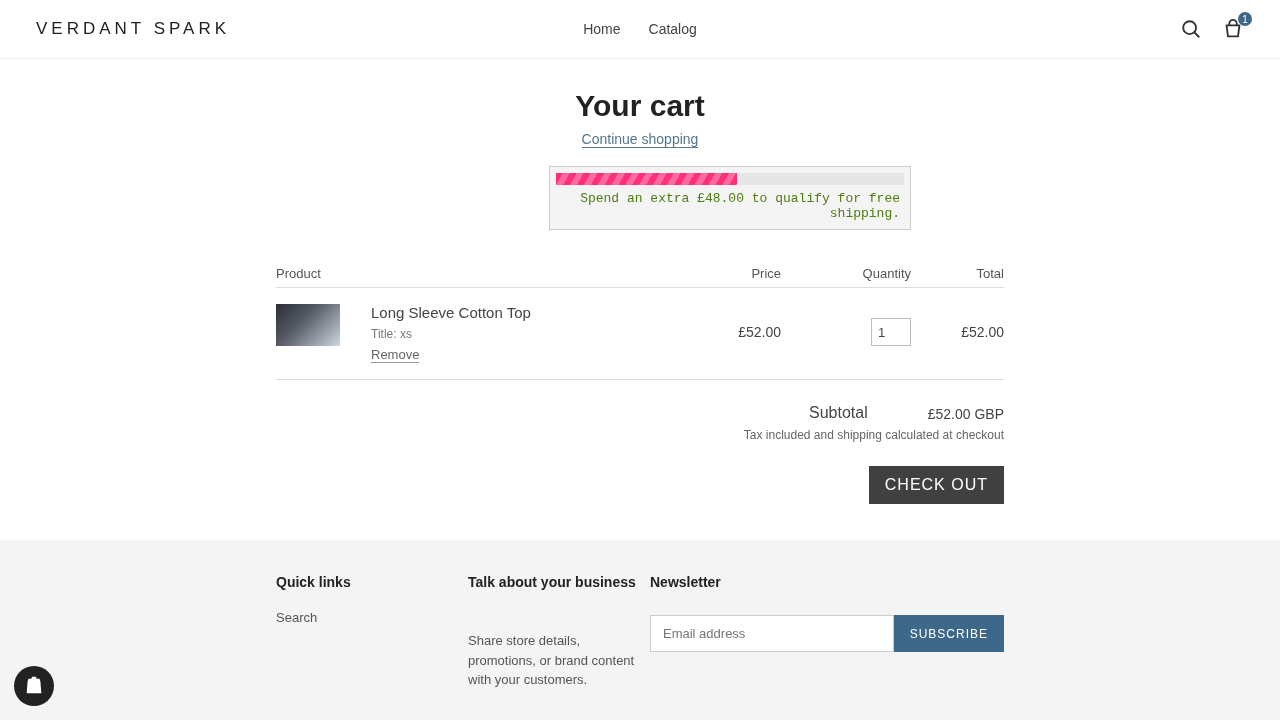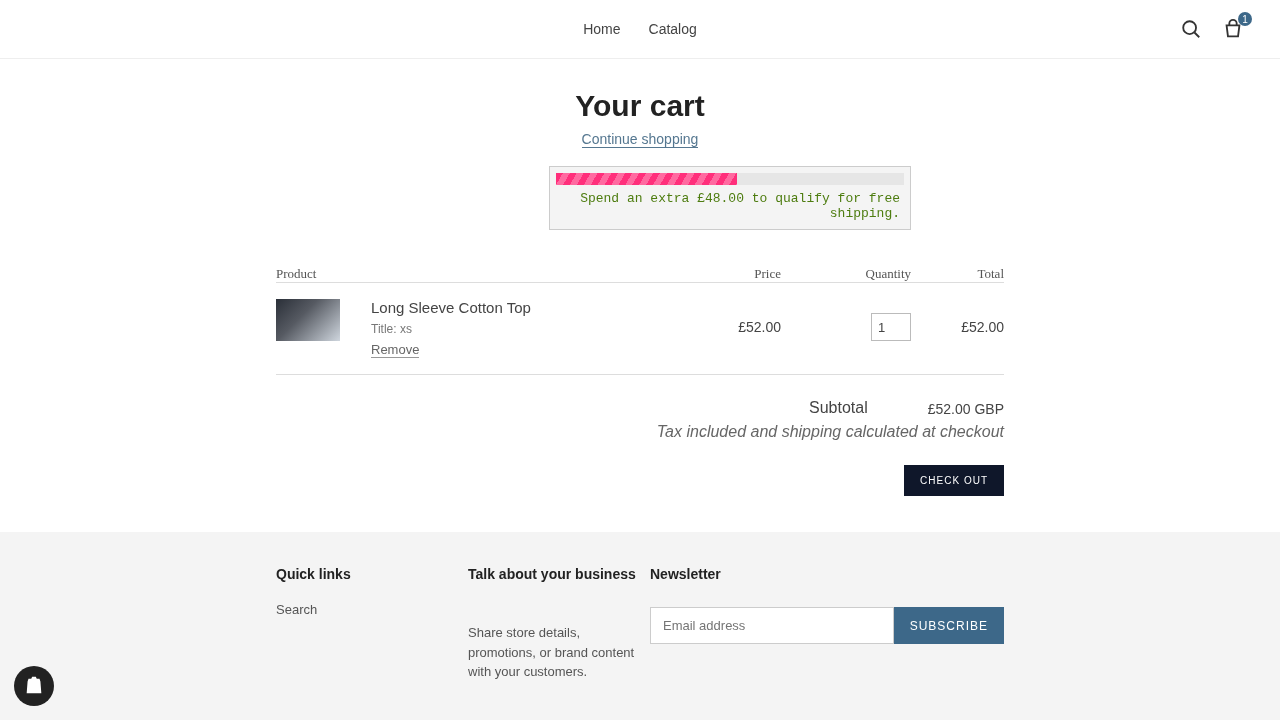--- a/index.html
+++ b/index.html
@@ -111,23 +111,22 @@
     margin: 36px auto 0 auto;
   }
   .cart-header, .cart-row {
     display: grid;
     grid-template-columns: 65px 320px 120px 130px 1fr;
     align-items: center;
   }
   .cart-header {
     color: #555;
     font-size: 13px;
-    padding-bottom: 0;
+    padding-bottom: 6px;
     border-bottom: 1px solid #ddd;
-    font-family: Liberation Serif, serif;
   }
   .cart-header .col-product { grid-column: 1 / span 2; }
   .col-price { text-align: right; }
   .col-qty { text-align: right; }
   .col-total { text-align: right; color:#555;}
 
   .cart-row {
     padding: 16px 0;
     border-bottom: 1px solid #ddd;
     align-items: flex-start;
@@ -163,28 +162,28 @@
   .summary {
     text-align: right;
     margin-top: 24px;
   }
   .summary-line {
     display: flex; justify-content: flex-end; gap: 60px;
     font-size: 16px; color: #444;
   }
   .summary-line .label { font-weight: 400; }
   .summary-line .value { font-size: 14px; padding-top:2px;}
-  .tax-note { color:#666; font-size:16px; margin-top:6px;font-style:italic;}
+  .tax-note { color:#666; font-size:12px; margin-top:6px;}
   .checkout-btn {
     margin-top: 24px;
-    background: #0f172a;
+    background: #404040;
     color: #fff;
     border: none;
     padding: 10px 16px;
-    font-size: 10px;
+    font-size: 16px;
     letter-spacing: 1px;
     cursor: pointer;
     margin-left: 12px;
   }
 
   
   footer {
     background: #f4f4f4;
     margin-top: 36px;
     padding: 34px 0 18px 0;
@@ -225,20 +224,21 @@
   }
   .shop-badge svg { width:22px; height:22px; fill:#fff; }
 
   
   html { overflow-y: scroll; }
 </style>
 </head>
 <body>
 
 <header class="site-header">
+  <div class="site-logo">VERDANT SPARK</div>
   <nav class="site-nav">
     <a href="#">Home</a>
     <a href="#">Catalog</a>
   </nav>
   <div class="header-actions">
     <span class="icon-btn">
       <svg viewBox="0 0 24 24" fill="none" stroke="currentColor" stroke-width="2">
         <circle cx="10.5" cy="10.5" r="7"></circle>
           <line x1="21" y1="21" x2="15.8" y2="15.8"></line>
       </svg>

